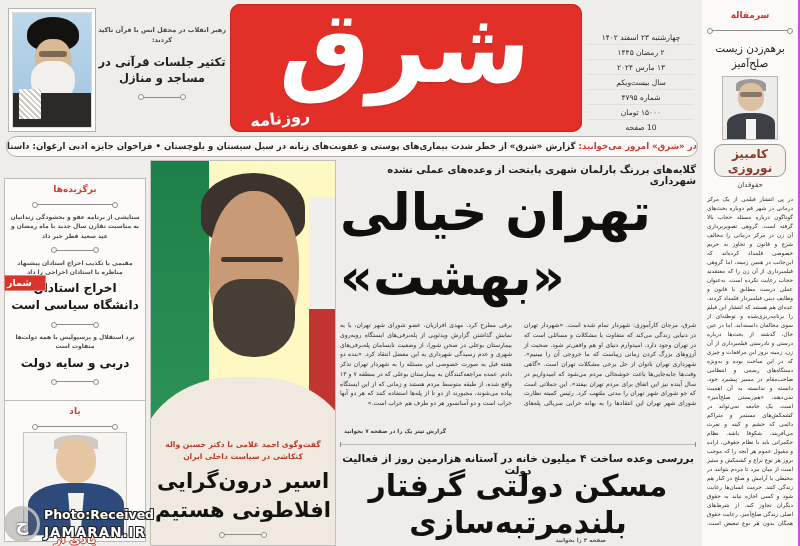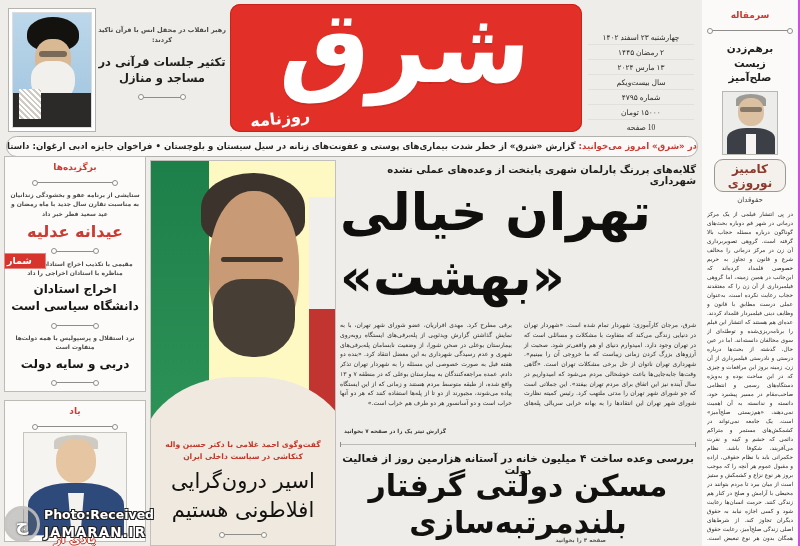--- a/index.html
+++ b/index.html
@@ -18,33 +18,33 @@
   .lp-shawl { position:absolute; left:6px; bottom:8px; width:22px; height:30px; background:repeating-linear-gradient(45deg,#fff,#fff 2px,#cfcac2 2px,#cfcac2 4px); }
 
   .leader-text { position:absolute; left:96px; top:26px; width:132px; text-align:center; }
   .leader-kicker { font-size:6.5px; font-weight:bold; color:#4a4a48; line-height:1.5; }
   .leader-headline { margin-top:8px; font-size:11.5px; font-weight:bold; color:#1f1e1c; line-height:1.45; }
 
   .logo-box { position:absolute; left:230px; top:4px; width:352px; height:128px; background:#e23028; border-radius:10px; box-shadow:0 0 0 1px #c8221b inset; }
   .logo-title { position:absolute; left:0; right:0; top:-16px; text-align:center; font-size:100px; font-weight:bold; color:#fff; line-height:1.2; transform:skewX(-4deg); text-shadow:0 2px 0 rgba(0,0,0,.08); }
   .logo-type { position:absolute; left:20px; bottom:4px; color:#fff; font-size:16px; font-weight:bold; transform:rotate(-6deg); }
 
-  .dateline { position:absolute; left:588px; top:30px; width:106px; direction:rtl;font-family:Liberation Serif, serif; }
+  .dateline { position:absolute; left:588px; top:30px; width:106px; direction:rtl; }
   .date-line { font-size:7.5px; color:#2b2b2a; text-align:center; padding:2.5px 0; border-bottom:1px solid #e2e0db; }
   .date-line:last-child { border-bottom:none; }
 
   
   .today-strip { position:absolute; left:6px; top:136px; width:692px; height:21px; border:1px solid #b2b0ab; border-radius:11px; background:#faf9f7; line-height:19px; text-align:center; font-size:8.6px; direction:rtl; white-space:nowrap; overflow:hidden; }
   .ts-label { color:#cc3a31; font-weight:bold; }
   .ts-text { color:#262624; font-weight:bold; }
 
   
   .ed-col { position:absolute; left:702px; top:0; width:98px; height:546px; background:#fbfaf8; border-right:2px solid #d946ef; padding:10px 5px 4px 5px; direction:rtl; }
   .ed-header { text-align:center; color:#cc3a31; font-weight:bold; font-size:9px; }
-  .ed-headline { text-align:center; font-size:10.5px; font-weight:bold; color:#1d1d1b; margin:10px 6px 6px; line-height:1.4; }
+  .ed-headline { text-align:center; font-size:10.5px; font-weight:normal; color:#1d1d1b; margin:10px 6px 6px; line-height:1.4; }
   .ed-photo { position:relative; width:56px; height:64px; margin:2px auto; border:1px solid #b9b7b2; background:#ececea; overflow:hidden; }
   .edp-head { position:absolute; left:15px; top:6px; width:26px; height:28px; background:#dcc0a2; border-radius:45%; }
   .edp-hair { position:absolute; left:13px; top:2px; width:30px; height:12px; background:#9d9a94; border-radius:50% 50% 0 0; }
   .edp-glasses { position:absolute; left:17px; top:15px; width:22px; height:5px; background:rgba(50,50,50,.5); border-radius:2px; }
   .edp-suit { position:absolute; left:4px; bottom:0; width:48px; height:26px; background:#3c3f46; border-radius:40% 40% 0 0; }
   .edp-shirt { position:absolute; left:23px; bottom:0; width:10px; height:20px; background:#f5f4f2; }
   .ed-name { width:72px; margin:4px auto 0; border:1px solid #9a9893; border-radius:9px; font-size:12px; font-weight:bold; color:#8d3a2c; text-align:center; padding:1.5px 0; background:#f4f1ec; }
   .ed-role { text-align:center; font-size:7px; color:#3c3c3a; margin:4px 0 6px; }
   .ed-body { font-size:5.7px; line-height:1.58; text-align:justify; color:#2c2c2a; height:332px; overflow:hidden; }
 
@@ -59,39 +59,39 @@
   .pm-green { position:absolute; left:0; top:0; width:58px; height:262px; background:linear-gradient(#1d7f49,#2c9257); }
   .pm-flagwhite { position:absolute; right:0; top:36px; width:26px; height:112px; background:#f1efec; }
   .pm-flagred { position:absolute; right:0; top:148px; width:26px; height:128px; background:#c23430; }
   .pm-hair { position:absolute; left:50px; top:12px; width:104px; height:70px; background:#3b332c; border-radius:50% 50% 30% 30%; }
   .pm-face { position:absolute; left:58px; top:30px; width:90px; height:152px; background:#c89a76; border-radius:48% 48% 42% 42%; }
   .pm-brow { position:absolute; left:70px; top:96px; width:62px; height:5px; background:#40372e; border-radius:3px; }
   .pm-beard { position:absolute; left:62px; top:118px; width:82px; height:78px; background:#473e35; border-radius:35% 35% 48% 48%; }
   .pm-shirt { position:absolute; left:-10px; bottom:0; width:210px; height:168px; background:#efe9df; border-radius:45% 45% 0 0; }
   .pm-caption { position:absolute; left:0; right:0; bottom:10px; text-align:center; direction:rtl; }
   .int-kicker { color:#c0392b; font-size:7.6px; font-weight:bold; line-height:1.6; }
-  .int-headline { margin-top:4px; font-size:21px; font-weight:400; color:#13120f; line-height:1.35; }
+  .int-headline { margin-top:4px; font-size:21px; font-weight:700; color:#13120f; line-height:1.35; }
 
   
   .ms-kicker { position:absolute; left:340px; top:164px; width:356px; direction:rtl; text-align:right; font-size:10px; font-weight:bold; color:#1c1c1a; }
   .ms-headline { position:absolute; left:340px; top:180px; width:356px; text-align:left; font-size:51px; font-weight:900; color:#100f0d; line-height:1.28; direction:rtl; }
   .ms-body { position:absolute; left:340px; top:320px; width:356px; height:116px; column-count:2; column-gap:12px; direction:rtl; font-size:6.1px; line-height:1.6; text-align:justify; color:#2b2b29; overflow:hidden; }
   .ms-note { position:absolute; left:344px; top:428px; width:170px; direction:rtl; text-align:left; font-size:5.6px; font-weight:bold; color:#3a3a38; }
 
   .divider { position:absolute; left:340px; top:444px; width:356px; border-top:1px solid #bcbab5; }
   .divider::before, .divider::after { content:""; position:absolute; top:-3px; width:1px; height:5px; background:#8f8d88; }
   .divider::before { right:0; } .divider::after { left:0; }
 
   .hs-kicker { position:absolute; left:340px; top:452px; width:356px; text-align:center; direction:rtl; font-size:10.5px; font-weight:bold; color:#191918; }
   .hs-headline { position:absolute; left:340px; top:468px; width:356px; text-align:center; direction:rtl; font-size:30px; font-weight:900; color:#12110f; line-height:1.23; }
   .hs-note { position:absolute; left:430px; top:537px; width:176px; direction:rtl; text-align:right; font-size:5.6px; color:#5a5a58; font-weight:bold; }
 
   
   .sb-box { position:absolute; left:4px; width:142px; background:#fcfbf9; border:1px solid #bdbbb6; padding:5px 4px; direction:rtl; }
-  #sb-picks { top:156px; height:236px; }
+  #sb-picks { top:178px; height:236px; }
   #sb-memory { top:400px; height:142px; }
   .sb-header { text-align:center; color:#cc3a31; font-weight:bold; font-size:9px; letter-spacing:1px; }
   .sb-kicker { margin-top:7px; text-align:center; font-size:6px; color:#4b4b49; line-height:1.55; font-weight:bold; }
   .sb-headline-red { text-align:center; color:#cc3a31; font-weight:900; font-size:16px; margin-top:4px; }
   .sb-headline { text-align:center; color:#161614; font-weight:900; font-size:12px; line-height:1.4; margin-top:4px; }
   .sb-stamp { position:absolute; left:-1px; top:96px; width:42px; height:16px; background:#d6342c; color:#fff; font-weight:900; font-size:9.5px; line-height:16px; text-align:left; padding-left:3px; overflow:hidden; box-shadow:0 0 0 1px rgba(255,255,255,.4) inset; }
 
   .mem-photo { position:relative; width:104px; height:104px; margin:5px auto 0; border:1px solid #c6c4bf; background:#f6f4f1; overflow:hidden; }
   .mp-head { position:absolute; left:32px; top:6px; width:40px; height:44px; background:#e6c5a3; border-radius:46%; }
   .mp-hair { position:absolute; left:30px; top:2px; width:44px; height:14px; background:#cfcac2; border-radius:50% 50% 0 0; }
@@ -196,21 +196,20 @@
     <div>بلندمرتبه‌سازی</div>
   </div>
   <div class="hs-note">صفحه ۴ را بخوانید</div>
 
   <div class="sb-box" id="sb-picks">
     <div class="sb-header">برگزیده‌ها</div>
     <span class="deco wide"></span>
 
     <div>
       <div class="sb-kicker">ستایشی از برنامه عفو و بخشودگی زندانیان به مناسبت تقارن سال جدید با ماه رمضان و عید سعید فطر خبر داد</div>
-      <div class="sb-headline-red">عیدانه عدلیه</div>
       <span class="deco"></span>
     </div>
 
     <div>
       <div class="sb-kicker">مقیمی با تکذیب اخراج استادان پیشنهاد مناظره با استادان اخراجی را داد</div>
       <div class="sb-headline">اخراج استادان دانشگاه سیاسی است</div>
       <span class="deco"></span>
     </div>
 
     <div>

